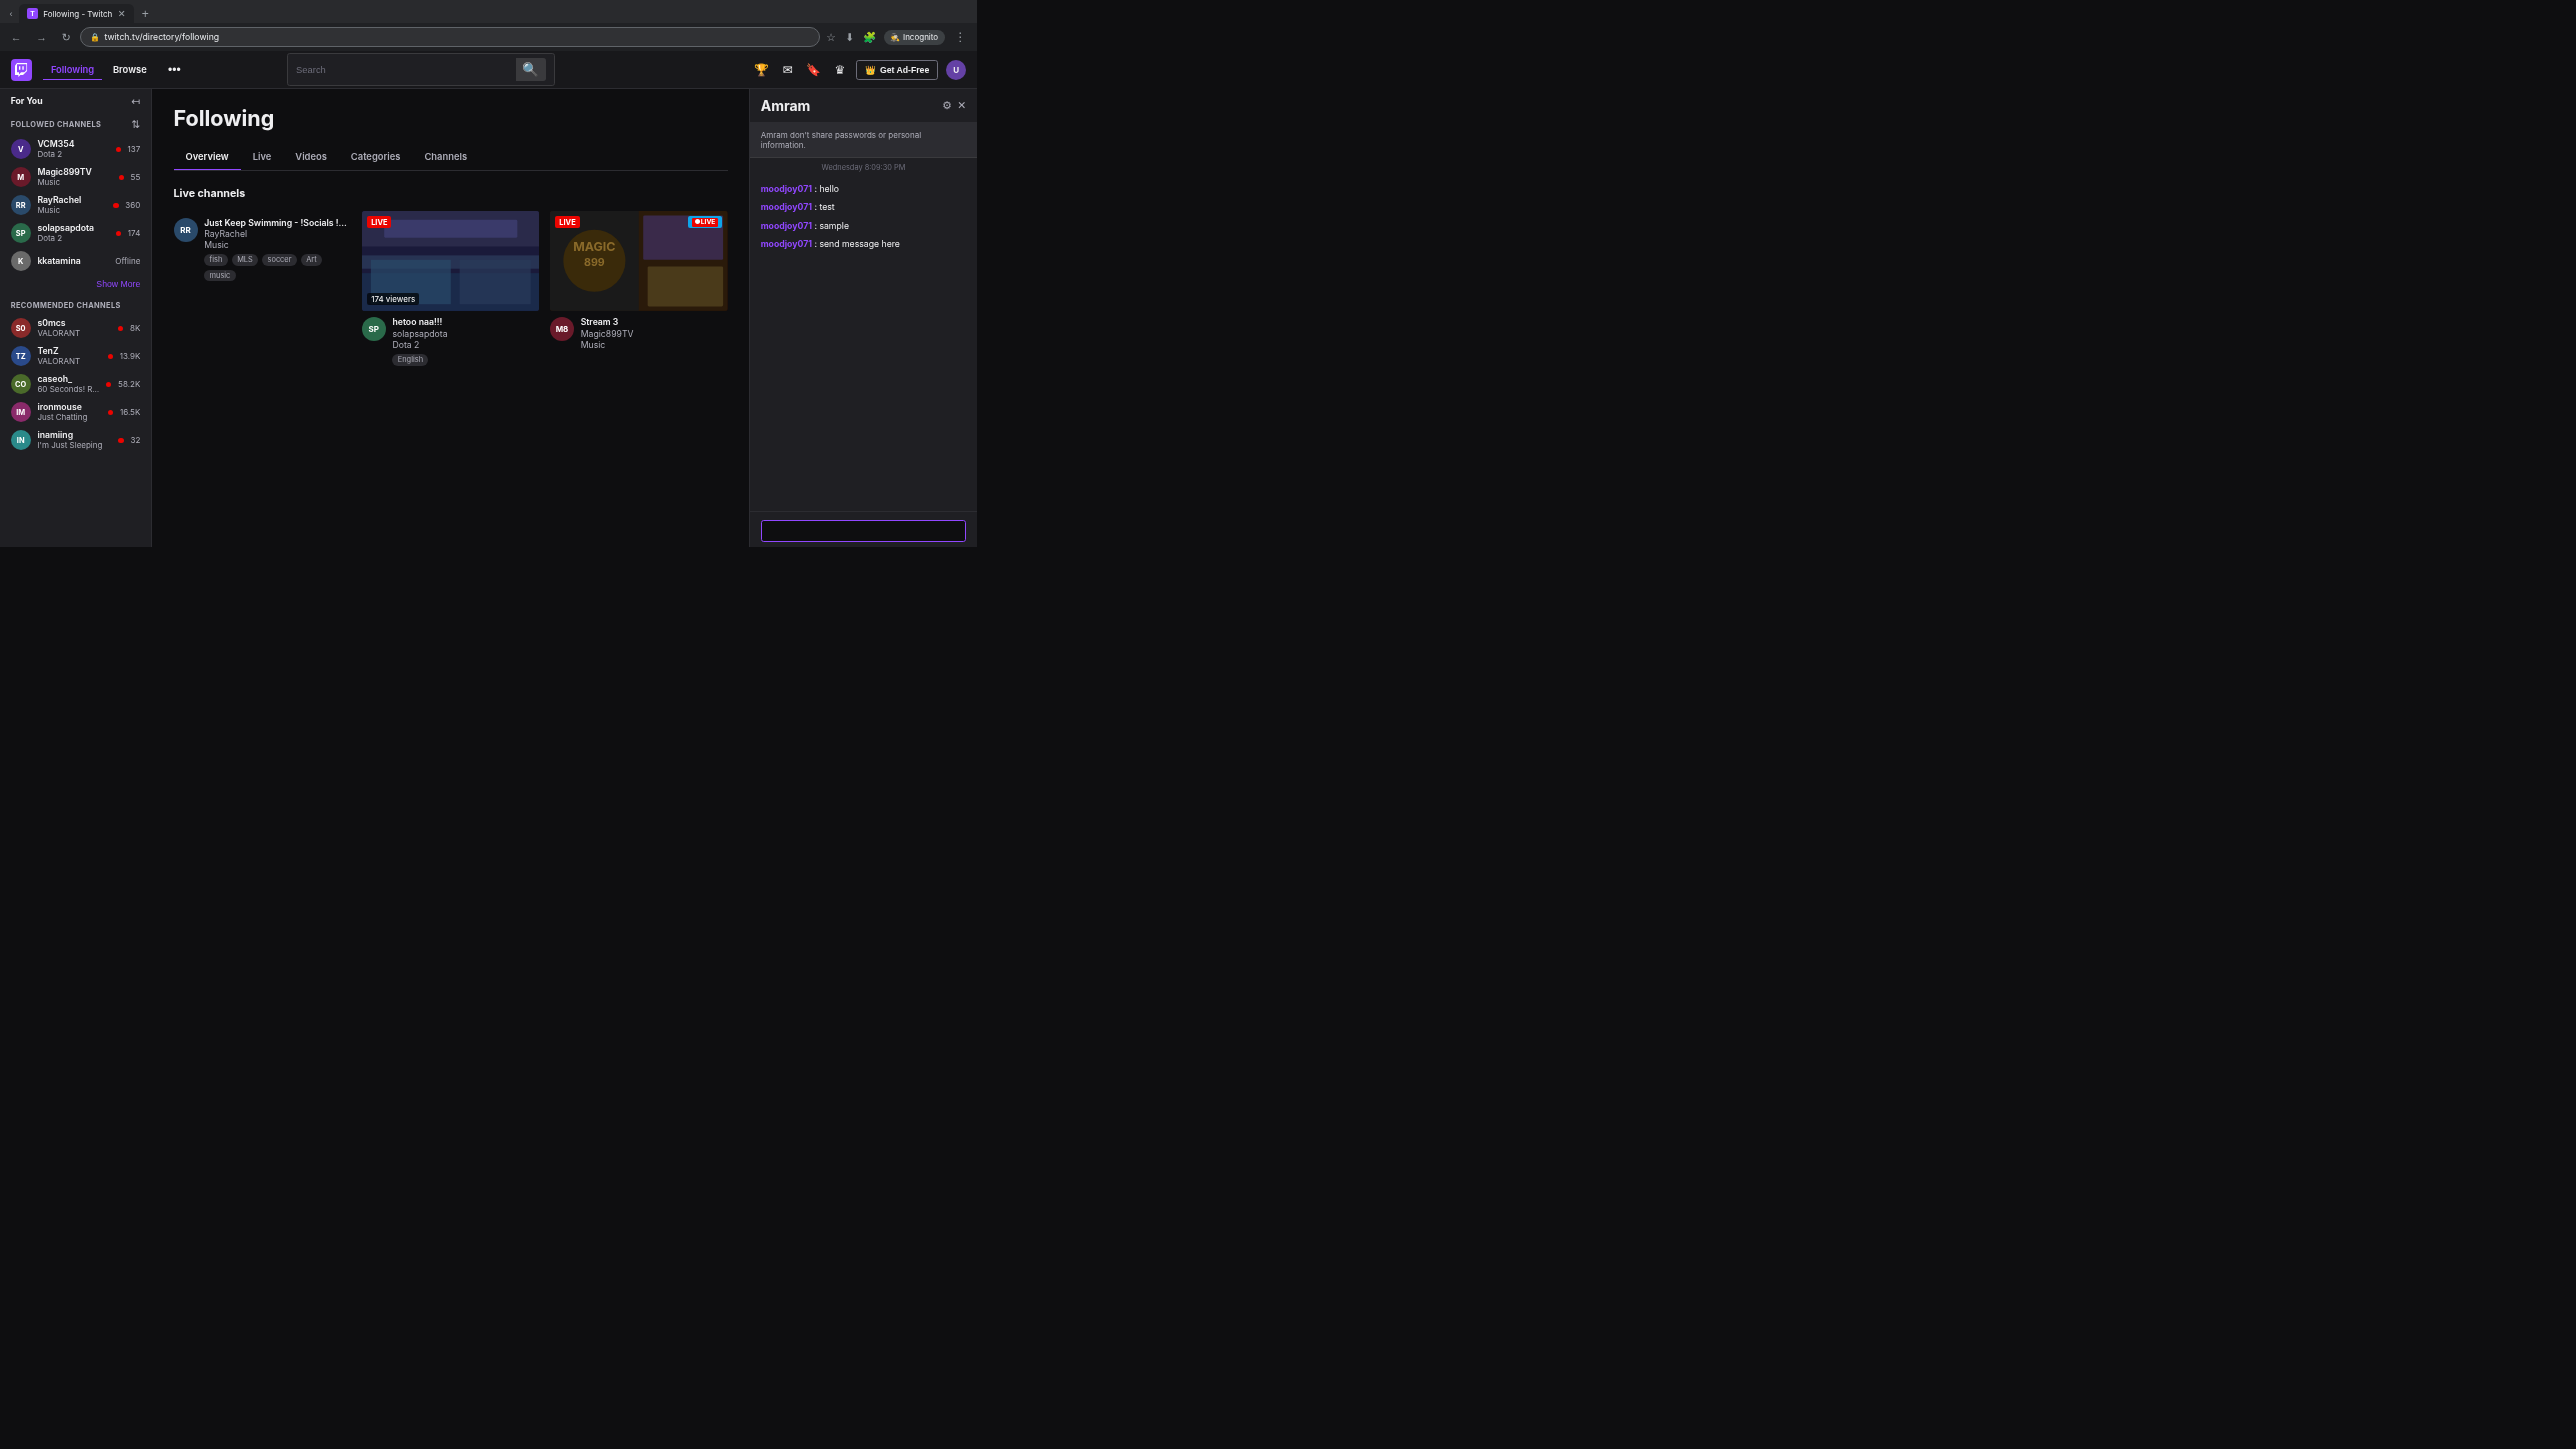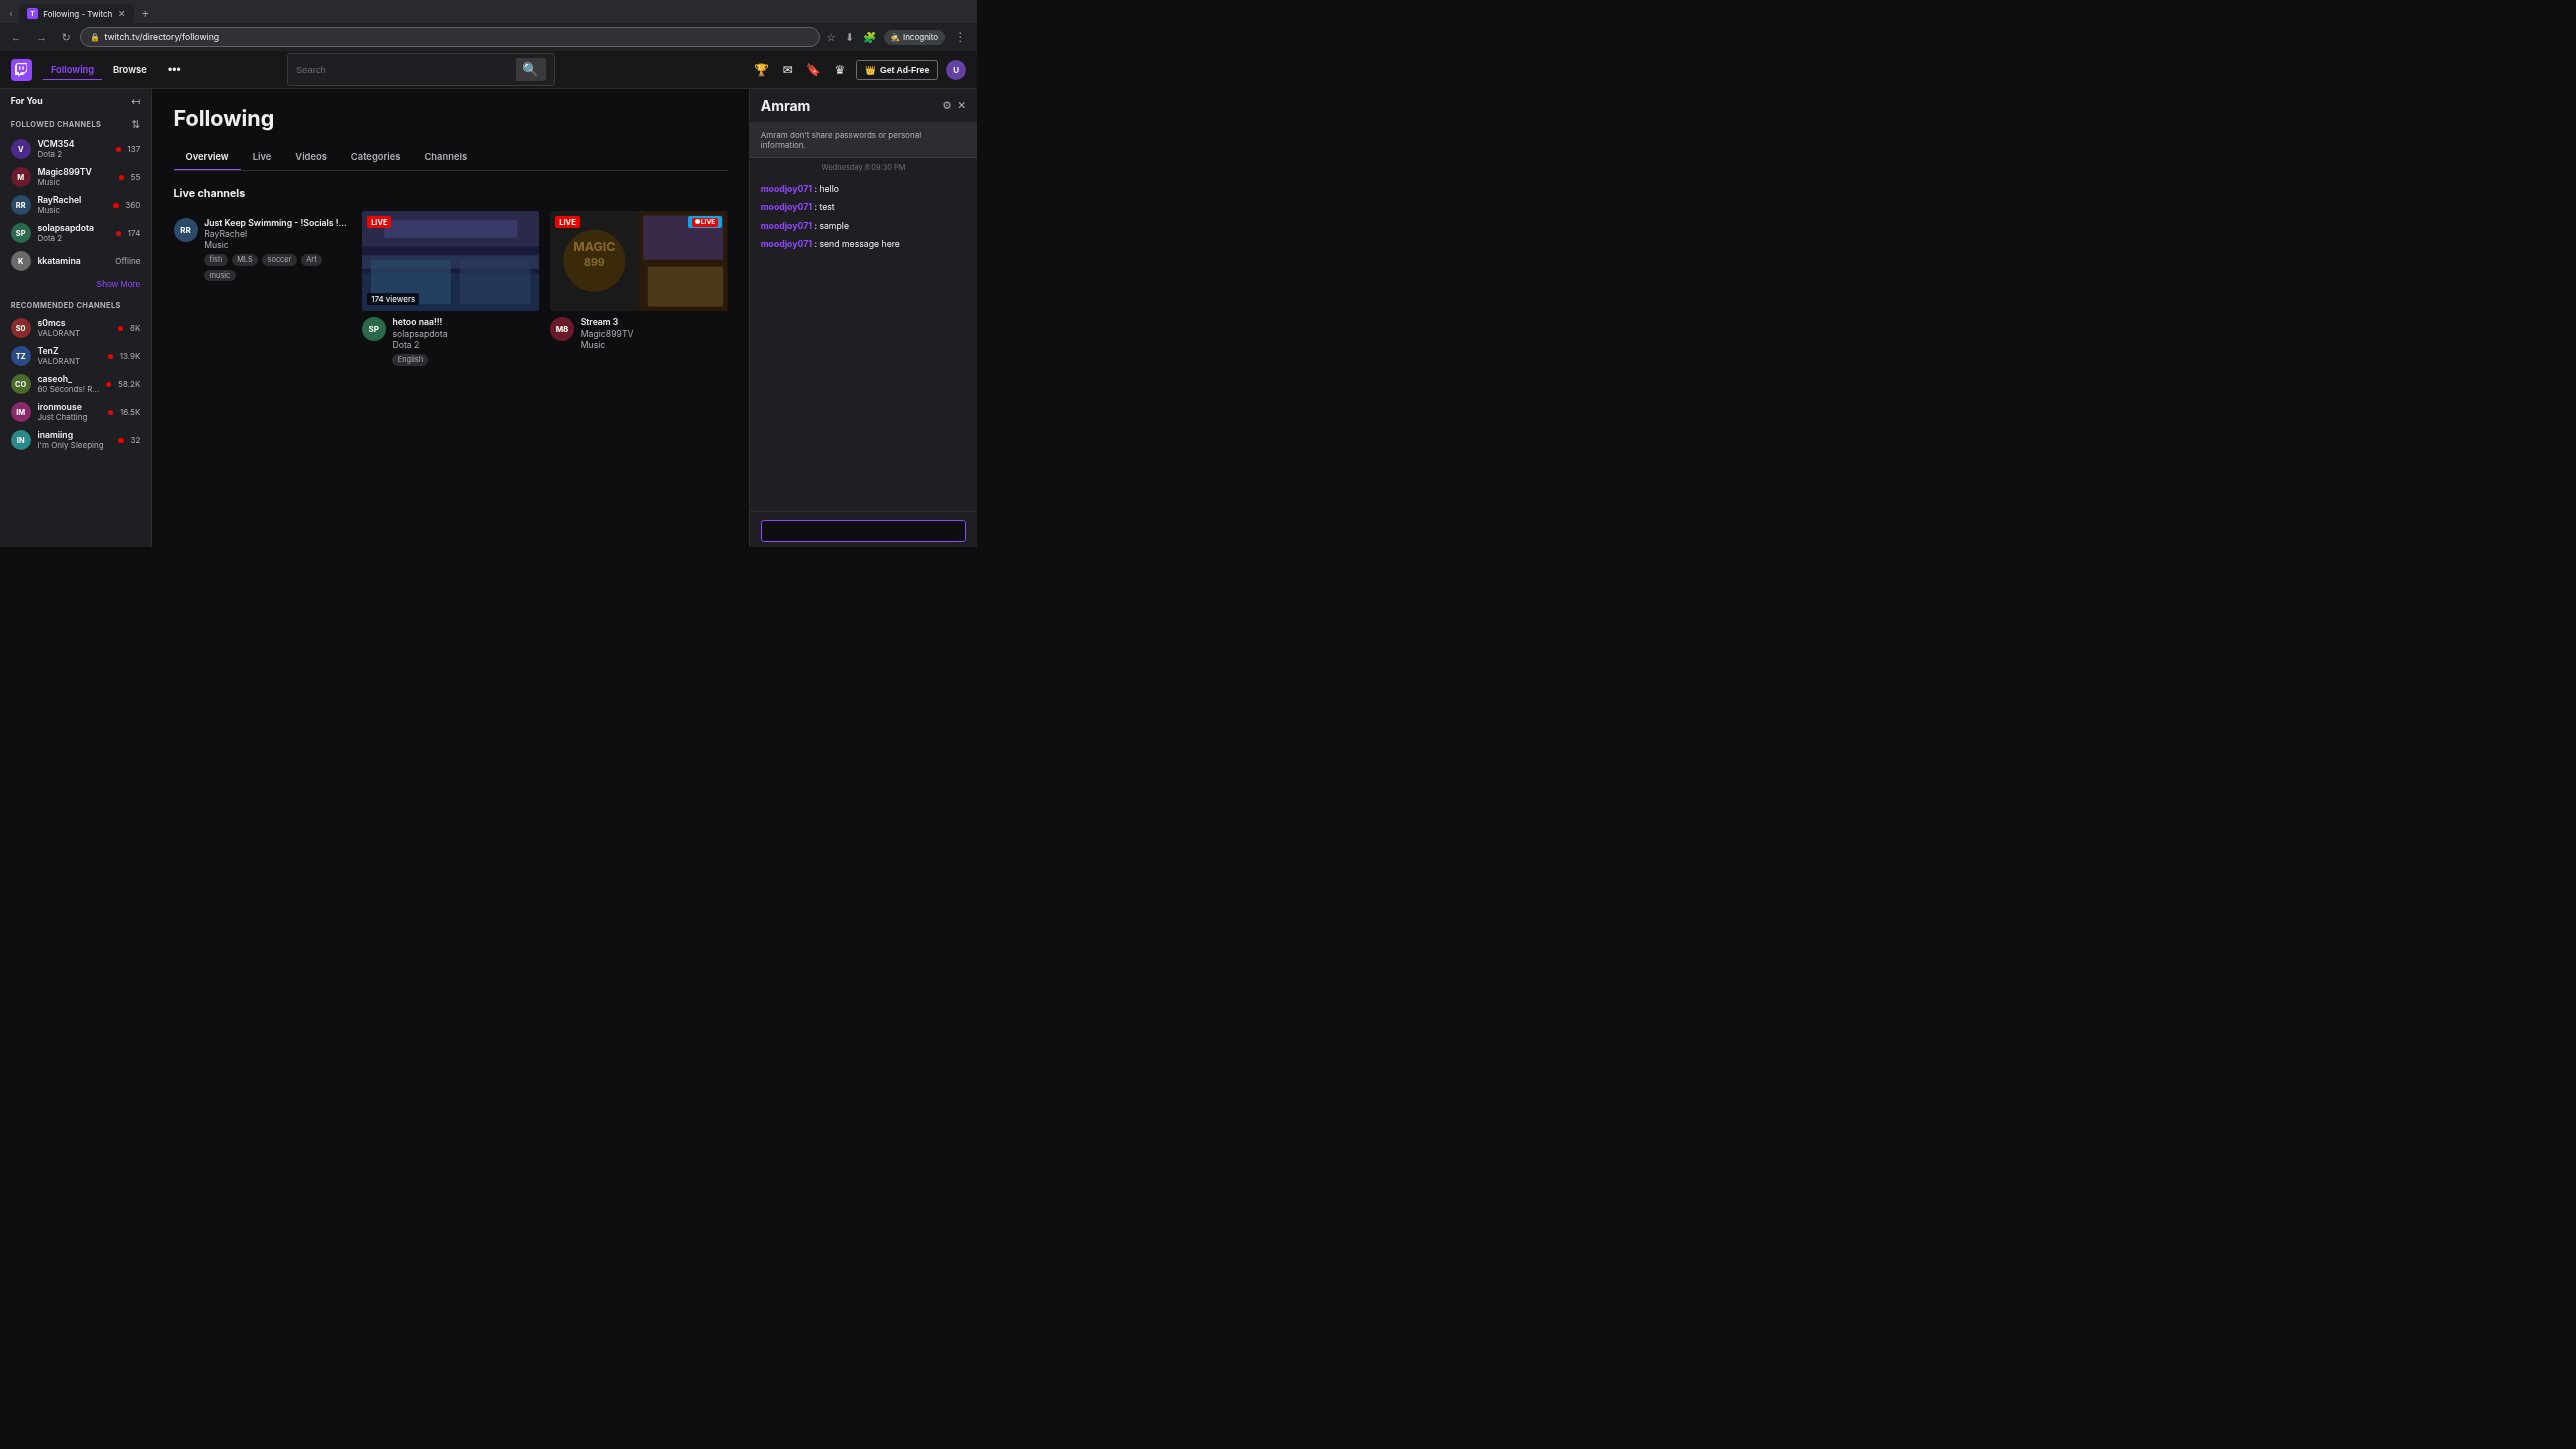--- a/index.html
+++ b/index.html
@@ -281,21 +281,21 @@
           <div class="channel-game">Just Chatting</div>
         </div>
         <div class="channel-live-dot"></div>
         <span class="channel-viewers">16.5K</span>
       </div>
 
       <div class="sidebar-channel">
         <div class="channel-avatar" style="background:#2a8a8a;">IN</div>
         <div class="channel-info">
           <div class="channel-name">inamiing</div>
-          <div class="channel-game">I'm Only Sleeping</div>
+          <div class="channel-game">I'm Just Sleeping</div>
         </div>
         <div class="channel-live-dot"></div>
         <span class="channel-viewers">32</span>
       </div>
     </aside>
 
     <main class="page-content">
       <h1 class="page-title">Following</h1>
 
       <div class="page-tabs">

